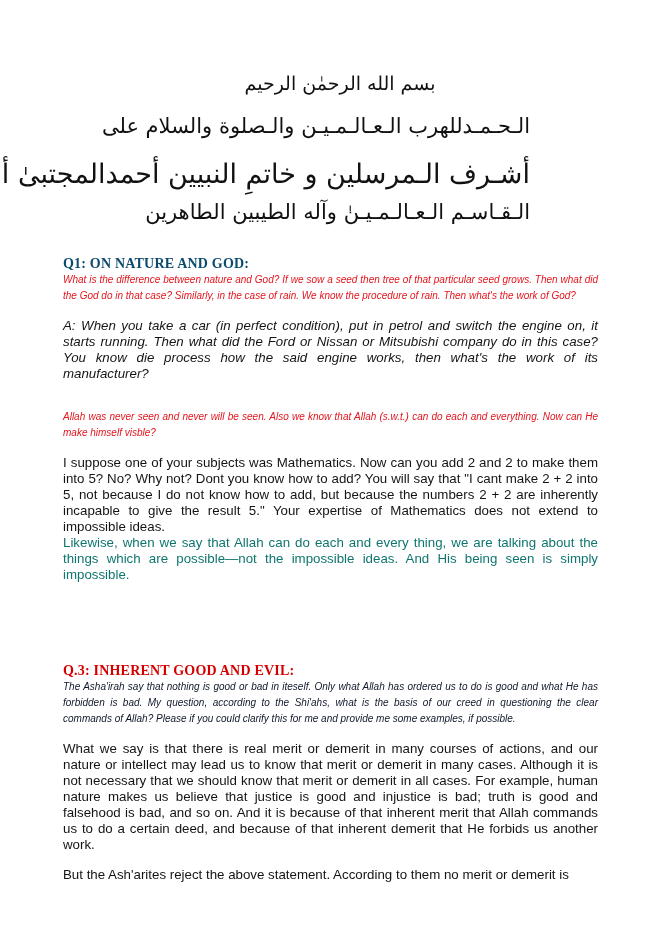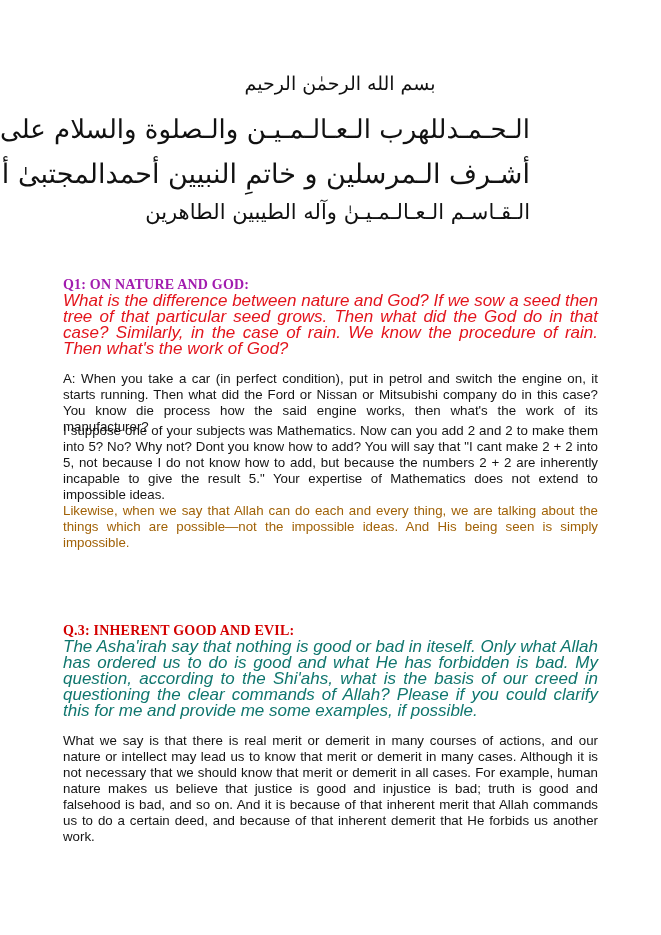--- a/index.html
+++ b/index.html
@@ -3,58 +3,60 @@
 <meta charset="utf-8">
 <style>
   html, body { margin: 0; padding: 0; background: #ffffff; }
   body { width: 661px; height: 935px; position: relative; overflow: hidden; }
   .page { position: absolute; left: 0; top: 0; width: 661px; height: 762px; background: #fff; }
 
   .arabic-block { position: absolute; left: 150px; top: 62px; width: 380px; text-align: center; direction: rtl;
     font-family: "DejaVu Serif", serif; color: #111; }
   .arabic-line { display: block; white-space: nowrap; }
   .arabic-l1 { position: absolute; left: 0; right: 0; top: 10px; font-size: 19px; }
-  .arabic-l2 { position: absolute; left: 0; right: 0; top: 52px; font-size: 26px; }
+  .arabic-l2 { position: absolute; left: 0; right: 0; top: 52px; font-size: 21px; }
   .arabic-l3 { position: absolute; left: 0; right: 0; top: 96px; font-size: 27px; text-align: right; }
   .arabic-l4 { position: absolute; left: 0; right: 0; top: 138px; font-size: 21px; }
   .section { position: absolute; left: 63px; width: 535px; }
   .heading { font-family: "Liberation Serif", serif; font-weight: bold; color: #d40000; font-size: 14px;
     line-height: 16px; letter-spacing: 0.2px; margin: 0; }
-  .question { font-family: "Liberation Sans", sans-serif; font-style: italic; color: #e3141c; font-size: 17px;
+  .question { font-family: "Liberation Sans", sans-serif; font-style: italic; color: #e3141c; font-size: 10px;
     line-height: 16px; text-align: justify; text-align-last: left; margin: 0; }
   .answer { font-family: "Liberation Sans", sans-serif; color: #141414; font-size: 13.3px; line-height: 16px;
     text-align: justify; text-align-last: left; margin: 0; }
   .answer-gap { height: 14px; }
 </style>
 </head>
 <body>
 
 <div class="page">
 
   <div class="arabic-block">
     <span class="arabic-line arabic-l1">بسم الله الرحمٰن الرحيم</span>
     <span class="arabic-line arabic-l2">الـحـمـدللهرب الـعـالـمـيـن والـصلوة والسلام على</span>
     <span class="arabic-line arabic-l3">أشـرف الـمرسلين و خاتمِ النبيين أحمدالمجتبىٰ أبى</span>
     <span class="arabic-line arabic-l4">الـقـاسـم الـعـالـمـيـنٰ وآله الطيبين الطاهرين</span>
   </div>
 
   <div class="section" style="top:256px;">
-    <p class="heading" style="color: #a21caf; margin-top: 21px;">Q1: ON NATURE AND GOD:</p>
+    <p class="heading" style="color: #0c4a6e;">Q1: ON NATURE AND GOD:</p>
     <p class="question" style="color: rgb(227, 20, 28);">What is the difference between nature and God? If we sow a seed then tree of that particular seed grows. Then what did the God do in that case? Similarly, in the case of rain. We know the procedure of rain. Then what's the work of God?</p>
     <div class="answer-gap"></div>
-    <p class="answer" style="color: rgb(20, 20, 20);">A: When you take a car (in perfect condition), put in petrol and switch the engine on, it starts running. Then what did the Ford or Nissan or Mitsubishi company do in this case? You know die process how the said engine works, then what's the work of its manufacturer?</p>
+    <p class="answer" style="color: rgb(20, 20, 20); font-style: italic;">A: When you take a car (in perfect condition), put in petrol and switch the engine on, it starts running. Then what did the Ford or Nissan or Mitsubishi company do in this case? You know die process how the said engine works, then what's the work of its manufacturer?</p>
   </div>
 
   <div class="section" style="top:409px;">
+    <p class="question" style="color: rgb(227, 20, 28);">Allah was never seen and never will be seen. Also we know that Allah (s.w.t.) can do each and everything. Now can He make himself visble?</p>
     <div class="answer-gap"></div>
     <p class="answer" style="color: rgb(20, 20, 20);">I suppose one of your subjects was Mathematics. Now can you add 2 and 2 to make them into 5? No? Why not? Dont you know how to add? You will say that "I cant make 2 + 2 into 5, not because I do not know how to add, but because the numbers 2 + 2 are inherently incapable to give the result 5." Your expertise of Mathematics does not extend to impossible ideas.</p>
-    <p class="answer" style="color: #a16207;">Likewise, when we say that Allah can do each and every thing, we are talking about the things which are possible—not the impossible ideas. And His being seen is simply impossible.</p>
+    <p class="answer" style="color: #0f766e;">Likewise, when we say that Allah can do each and every thing, we are talking about the things which are possible—not the impossible ideas. And His being seen is simply impossible.</p>
   </div>
 
   <div class="section" style="top:623px;">
-    <p class="heading" style="color: rgb(212, 0, 0);">Q.3: INHERENT GOOD AND EVIL:</p>
-    <p class="question" style="color: #0f766e;">The Asha'irah say that nothing is good or bad in iteself. Only what Allah has ordered us to do is good and what He has forbidden is bad. My question, according to the Shi'ahs, what is the basis of our creed in questioning the clear commands of Allah? Please if you could clarify this for me and provide me some examples, if possible.</p>
+    <p class="heading" style="color: rgb(212, 0, 0); margin-top: 40px;">Q.3: INHERENT GOOD AND EVIL:</p>
+    <p class="question" style="color: #0f172a;">The Asha'irah say that nothing is good or bad in iteself. Only what Allah has ordered us to do is good and what He has forbidden is bad. My question, according to the Shi'ahs, what is the basis of our creed in questioning the clear commands of Allah? Please if you could clarify this for me and provide me some examples, if possible.</p>
     <div class="answer-gap"></div>
     <p class="answer" style="color: rgb(20, 20, 20);">What we say is that there is real merit or demerit in many courses of actions, and our nature or intellect may lead us to know that merit or demerit in many cases. Although it is not necessary that we should know that merit or demerit in all cases. For example, human nature makes us believe that justice is good and injustice is bad; truth is good and falsehood is bad, and so on. And it is because of that inherent merit that Allah commands us to do a certain deed, and because of that inherent demerit that He forbids us another work.</p>
     <div class="answer-gap"></div>
+    <p class="answer" style="color: rgb(20, 20, 20);">But the Ash'arites reject the above statement. According to them no merit or demerit is</p>
   </div>
 
 </div>
 
 </body></html>

